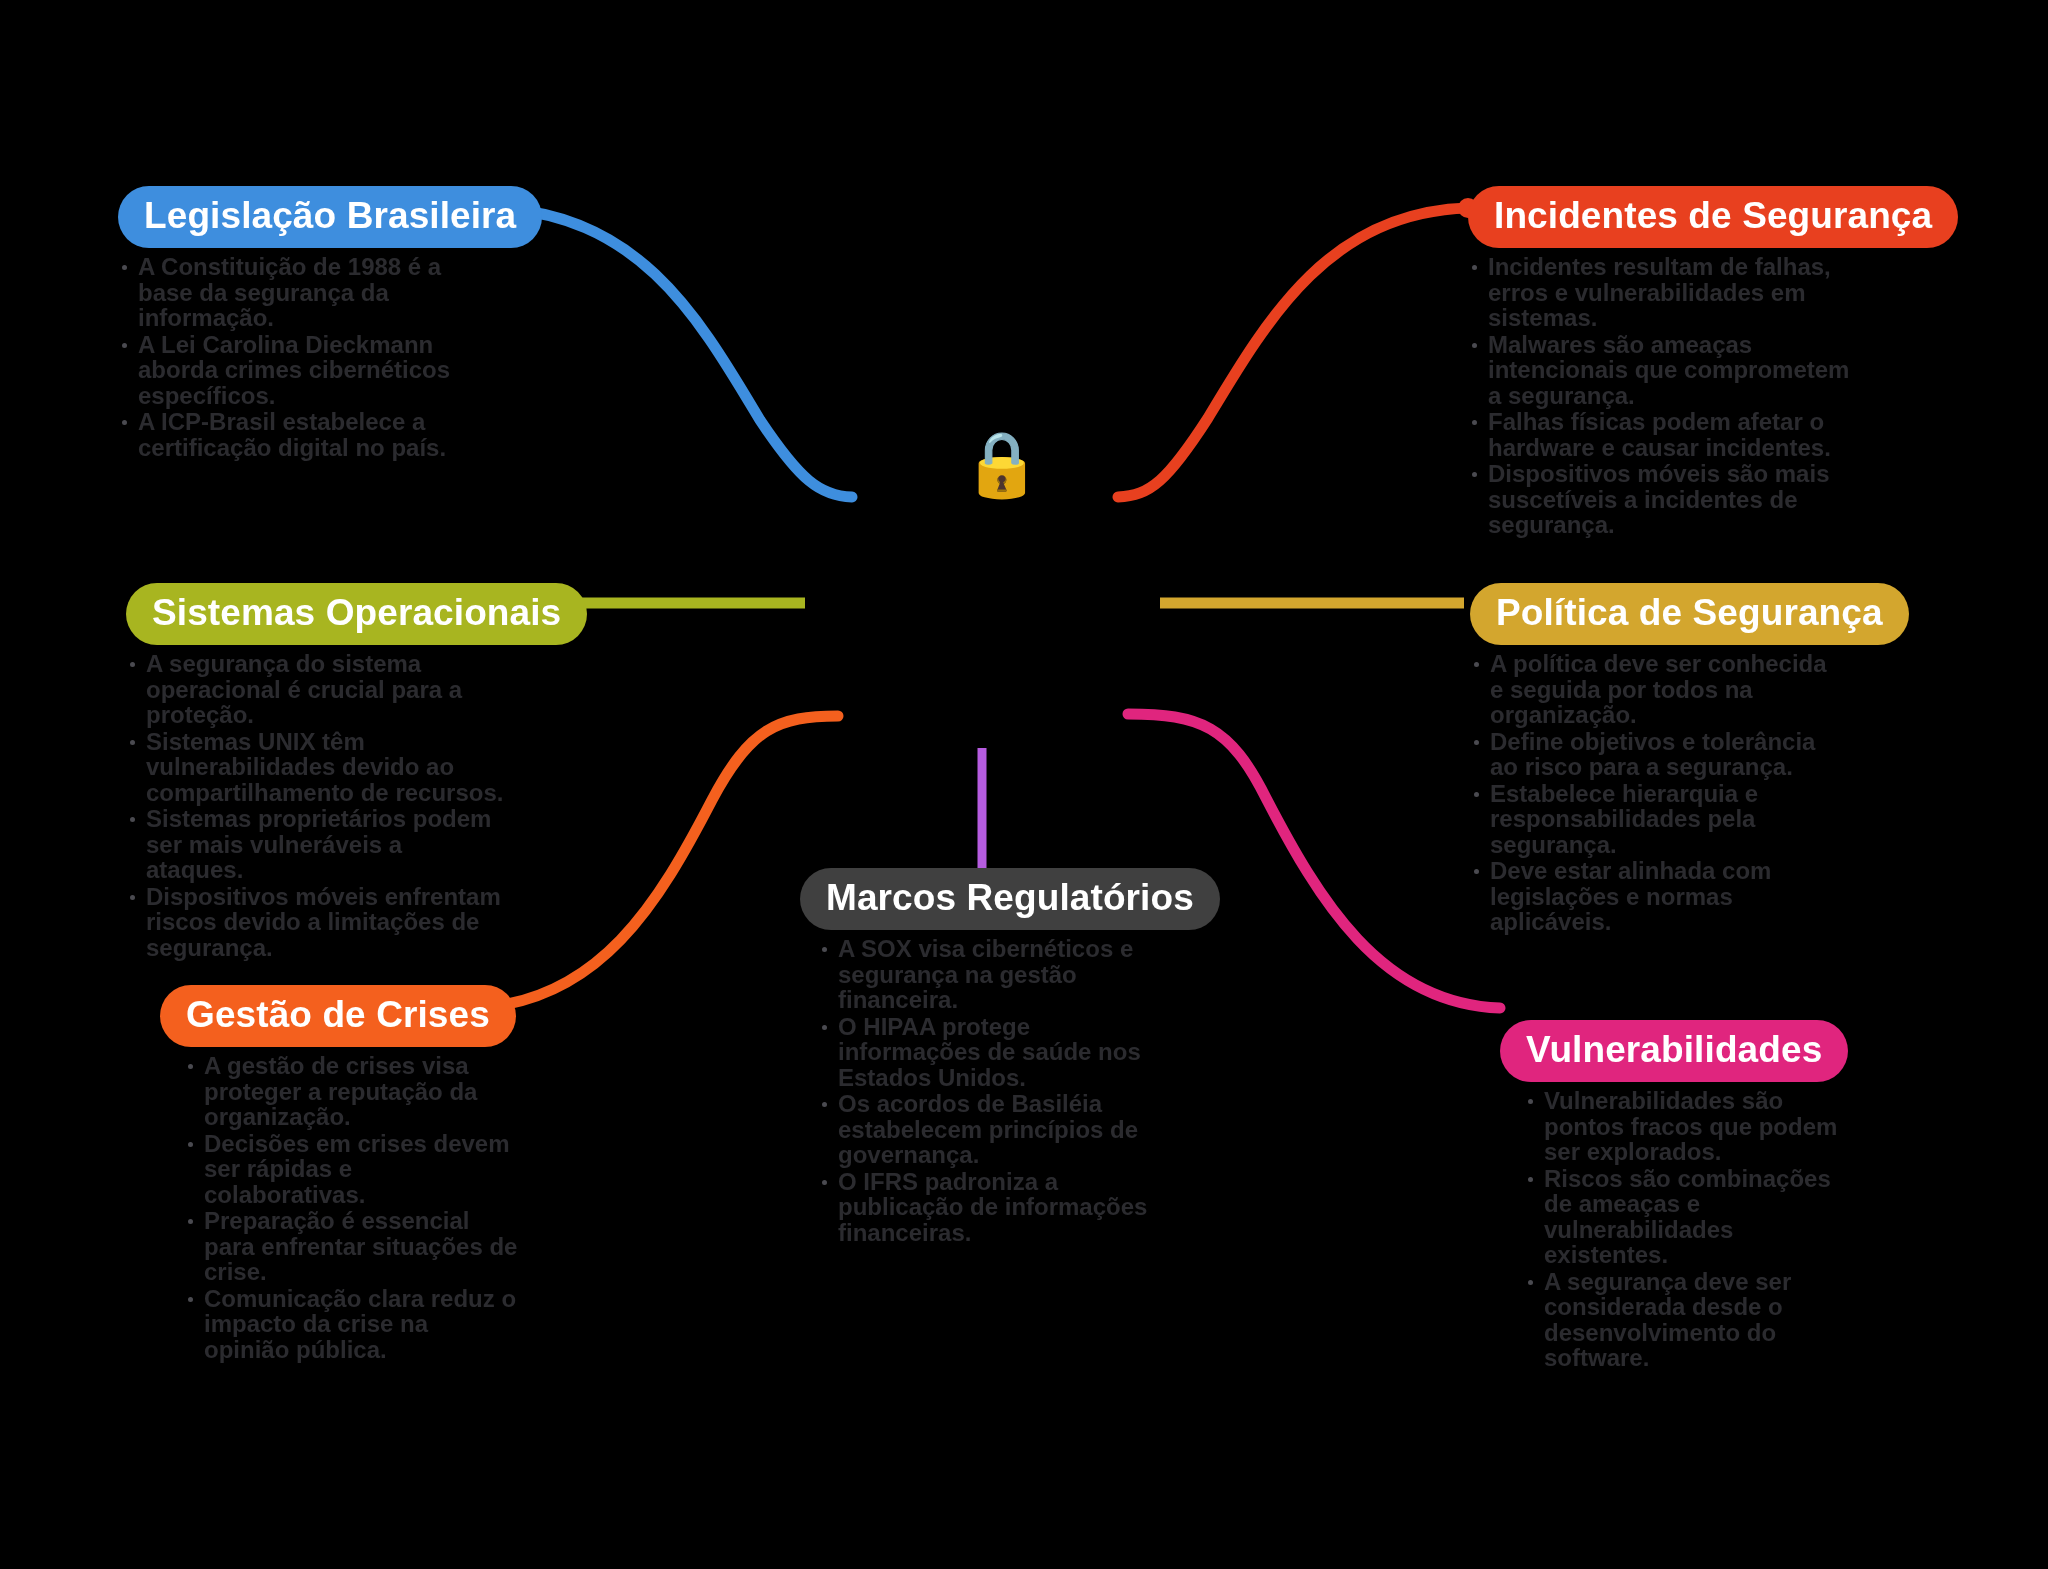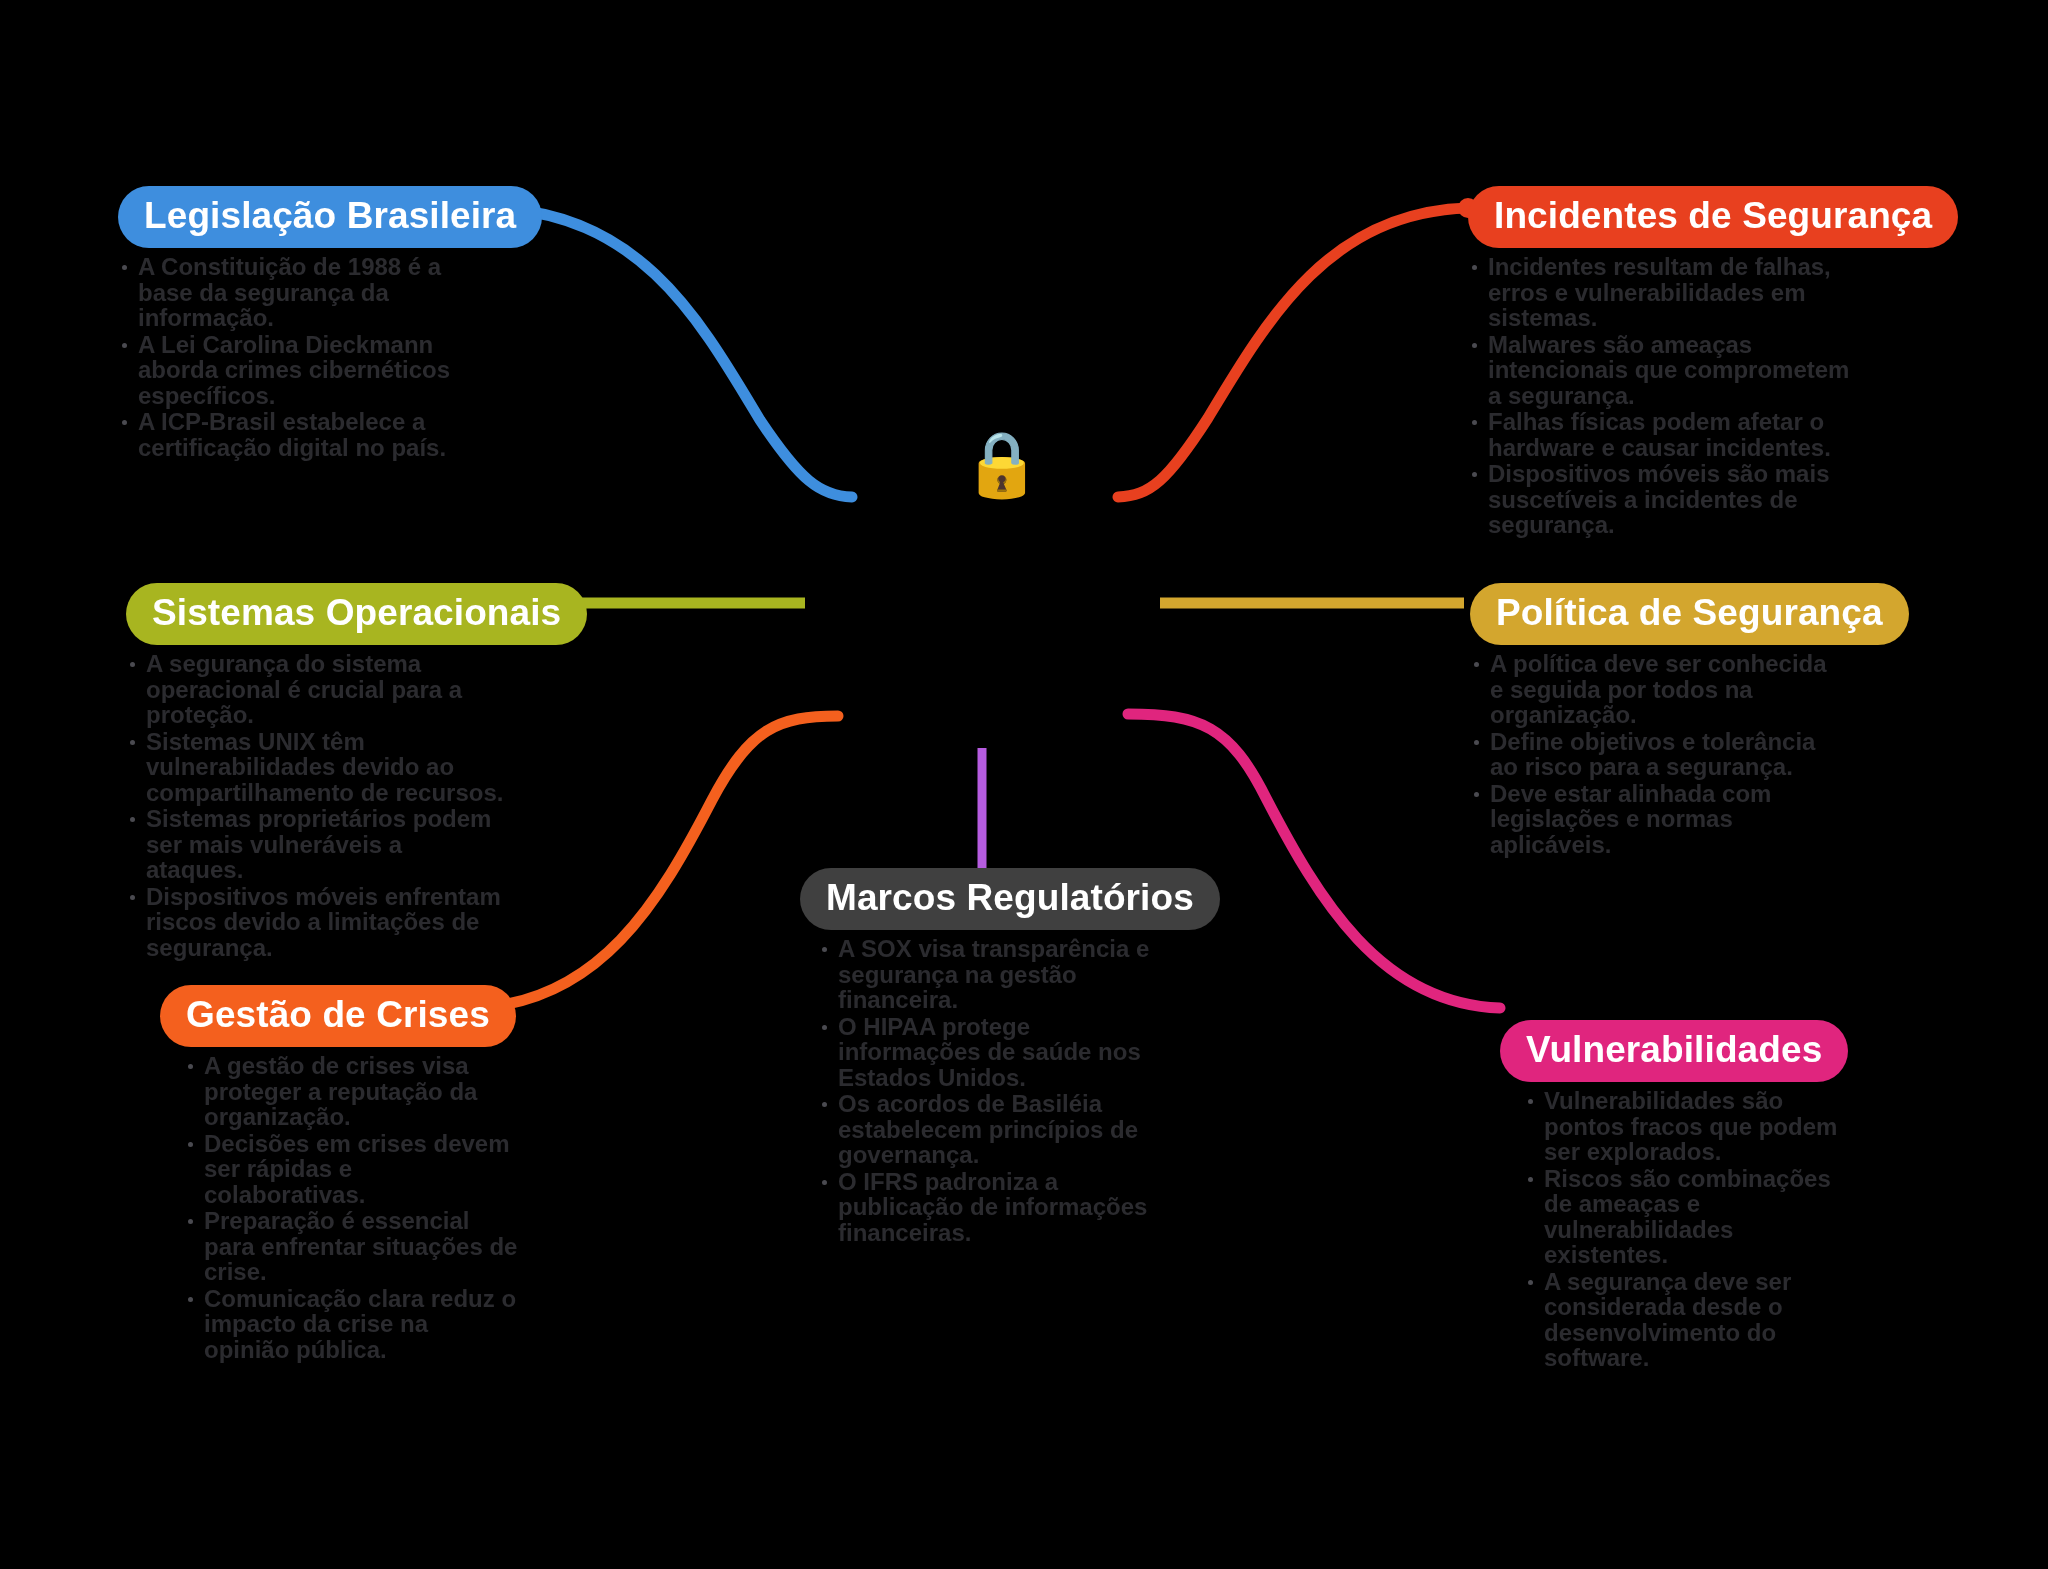--- a/index.html
+++ b/index.html
@@ -118,38 +118,39 @@
       <li>Sistemas proprietários podem ser mais vulneráveis a ataques.</li>
       <li>Dispositivos móveis enfrentam riscos devido a limitações de segurança.</li>
     </ul>
   </div>
 
   <div class="node" id="n-politica">
     <div class="node-header" style="background:#D3A62E;">Política de Segurança</div>
     <ul class="node-list">
       <li>A política deve ser conhecida e seguida por todos na organização.</li>
       <li>Define objetivos e tolerância ao risco para a segurança.</li>
+      <li>Estabelece hierarquia e responsabilidades pela segurança.</li>
       <li>Deve estar alinhada com legislações e normas aplicáveis.</li>
     </ul>
   </div>
 
   <div class="node indent" id="n-gestao">
     <div class="node-header" style="background:#F4601E;">Gestão de Crises</div>
     <ul class="node-list">
       <li>A gestão de crises visa proteger a reputação da organização.</li>
       <li>Decisões em crises devem ser rápidas e colaborativas.</li>
       <li>Preparação é essencial para enfrentar situações de crise.</li>
       <li>Comunicação clara reduz o impacto da crise na opinião pública.</li>
     </ul>
   </div>
 
   <div class="node indent2" id="n-marcos">
     <div class="node-header" style="background:#404040;">Marcos Regulatórios</div>
     <ul class="node-list">
-      <li>A SOX visa transparência e segurança na gestão financeira.</li>
+      <li>A SOX visa cibernéticos e segurança na gestão financeira.</li>
       <li>O HIPAA protege informações de saúde nos Estados Unidos.</li>
       <li>Os acordos de Basiléia estabelecem princípios de governança.</li>
       <li>O IFRS padroniza a publicação de informações financeiras.</li>
     </ul>
   </div>
 
   <div class="node indent" id="n-vulnerabilidades">
     <div class="node-header" style="background:#E0257E;">Vulnerabilidades</div>
     <ul class="node-list">
       <li>Vulnerabilidades são pontos fracos que podem ser explorados.</li>

